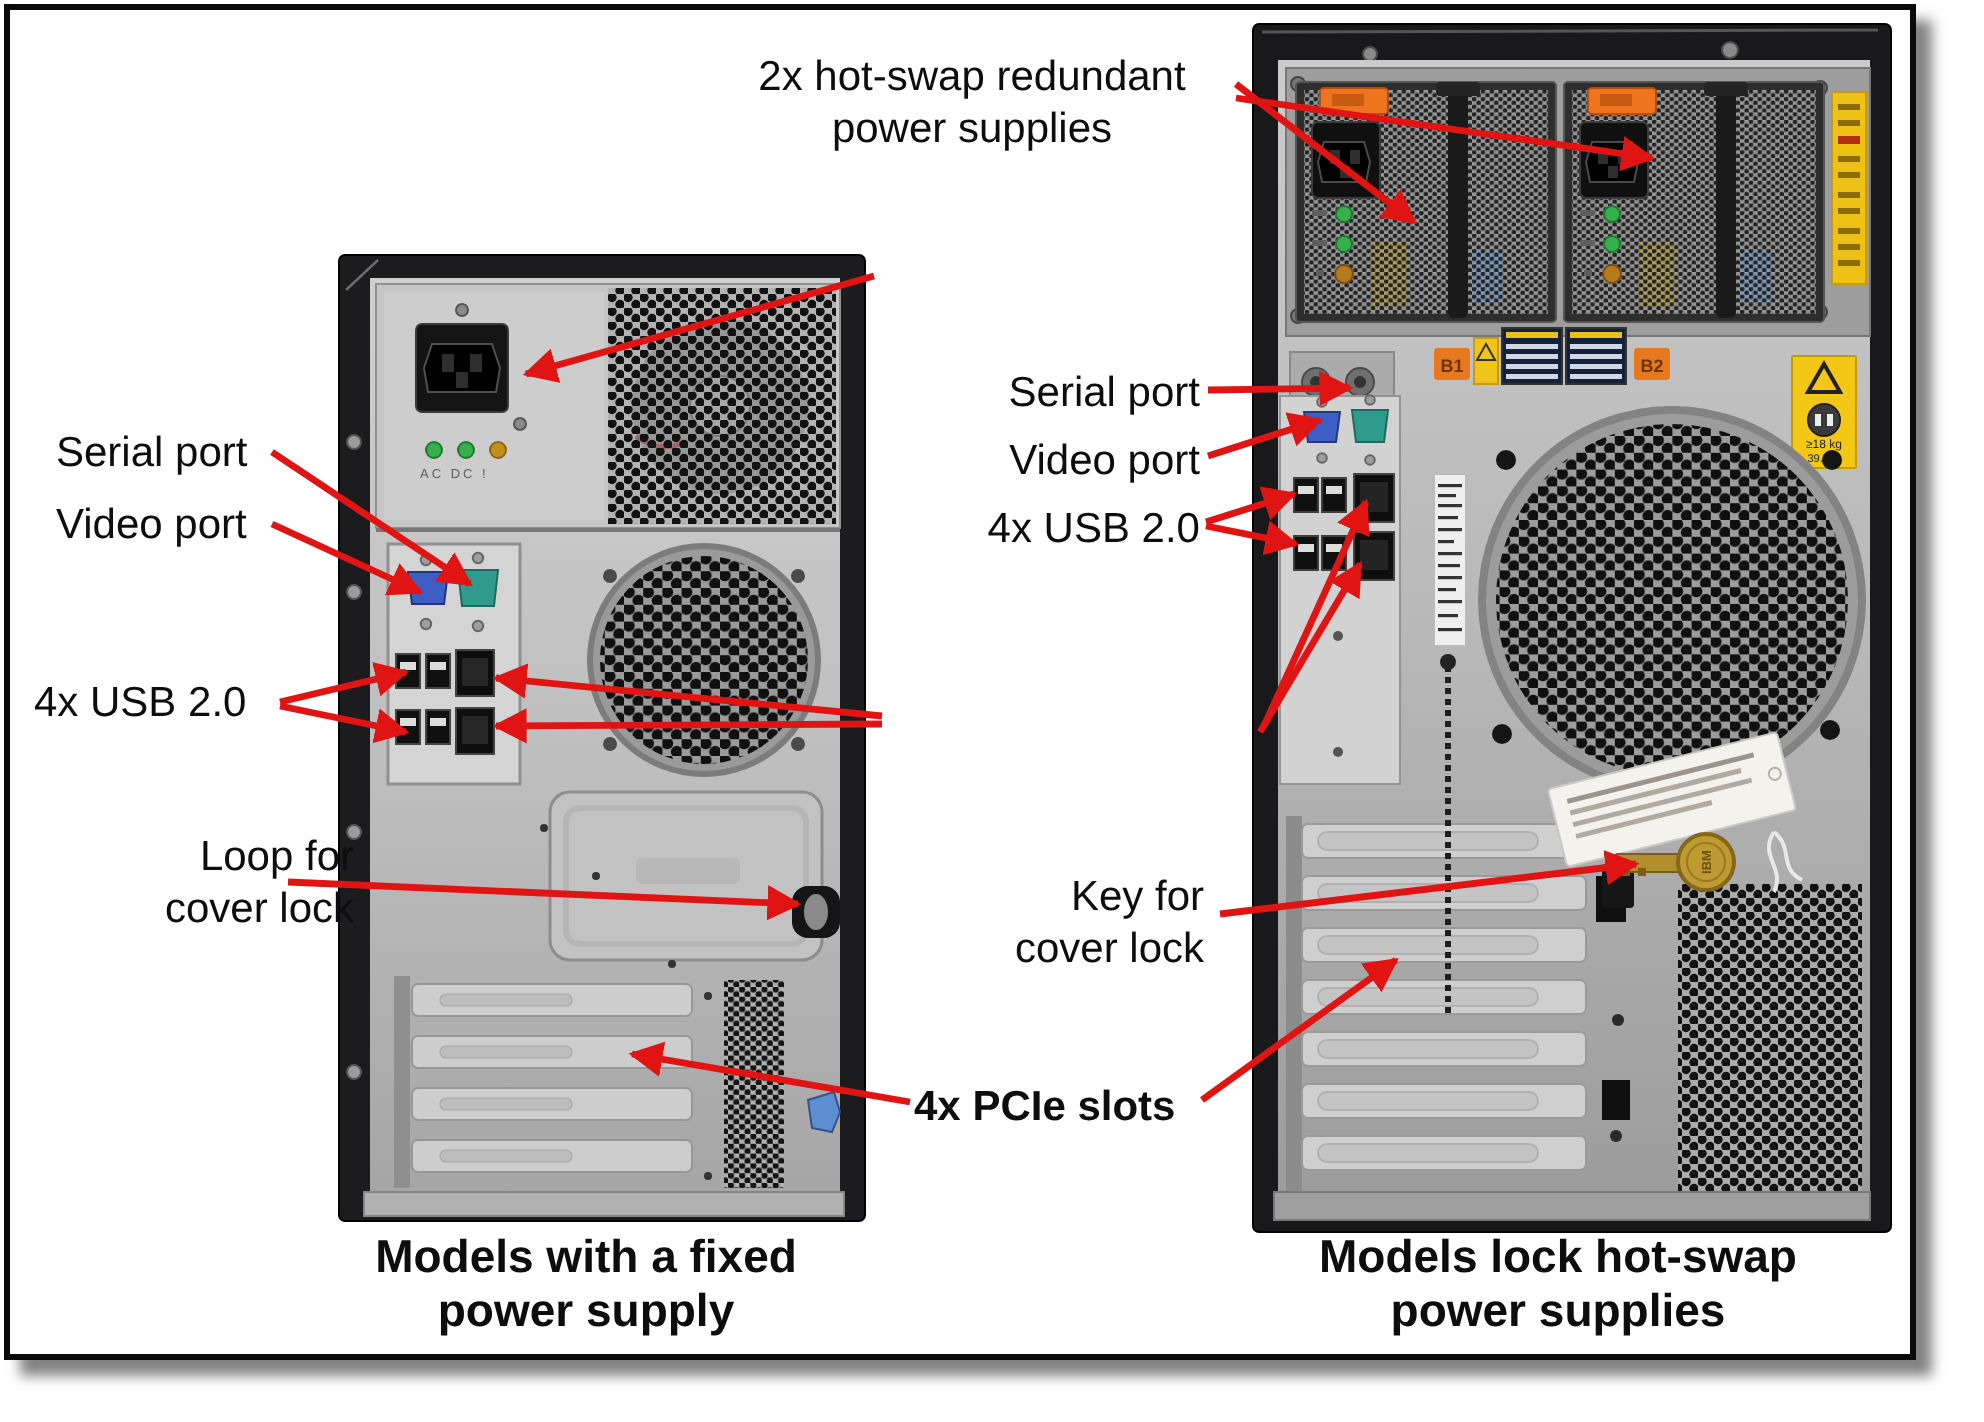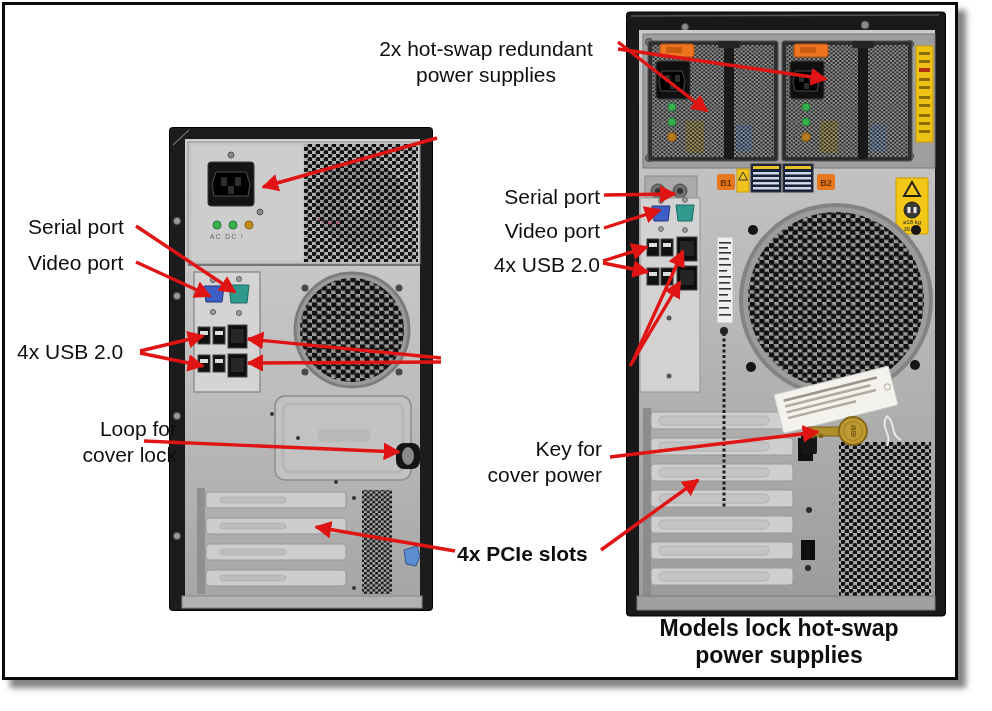--- a/index.html
+++ b/index.html
@@ -432,29 +432,31 @@
     <line class="arrow" x1="603" y1="263" x2="648" y2="272" marker-end="url(#ah)"></line>
     <line class="arrow" x1="441" y1="358" x2="248" y2="339" marker-end="url(#ah)"></line>
     <line class="arrow" x1="441" y1="362" x2="248" y2="363" marker-end="url(#ah)"></line>
     <line class="arrow" x1="632" y1="363" x2="683" y2="251" marker-end="url(#ah)"></line>
     <line class="arrow" x1="630" y1="366" x2="680" y2="282" marker-end="url(#ah)"></line>
     <line class="arrow" x1="610" y1="457" x2="818" y2="432" marker-end="url(#ah)"></line>
     <line class="arrow" x1="455" y1="551" x2="316" y2="527" marker-end="url(#ah)"></line>
     <line class="arrow" x1="601" y1="550" x2="698" y2="480" marker-end="url(#ah)"></line>
   </svg>
 
-  <div class="callout c-center" style="left:360px;top:36px;width:252px;text-align:center;">2x hot-swap redundant
+  <div class="callout c-center" style="left:360px;top:26px;width:252px;text-align:center;">2x hot-swap redundant
 power supplies</div>
   <div class="callout" style="left:28px;top:214px;">Serial port</div>
   <div class="callout" style="left:28px;top:250px;">Video port</div>
   <div class="callout" style="left:17px;top:339px;">4x USB 2.0</div>
   <div class="callout c-right" style="left:0px;top:416px;width:137px;padding-left:40px;">Loop for
 cover lock</div>
   <div class="callout c-right" style="left:472px;top:184px;width:128px;">Serial port</div>
   <div class="callout c-right" style="left:472px;top:218px;width:128px;">Video port</div>
   <div class="callout c-right" style="left:462px;top:252px;width:138px;">4x USB 2.0</div>
   <div class="callout c-right" style="left:470px;top:436px;width:132px;">Key for
-cover power</div>
+cover lock</div>
   <div class="callout" style="left:457px;top:541px;font-weight:bold;">4x PCIe slots</div>
 
+  <div class="caption" style="left:162px;top:615px;width:262px;">Models with a fixed
+power supply</div>
   <div class="caption" style="left:645px;top:615px;width:268px;">Models lock hot-swap
 power supplies</div>
 </div>
 
 </body></html>

